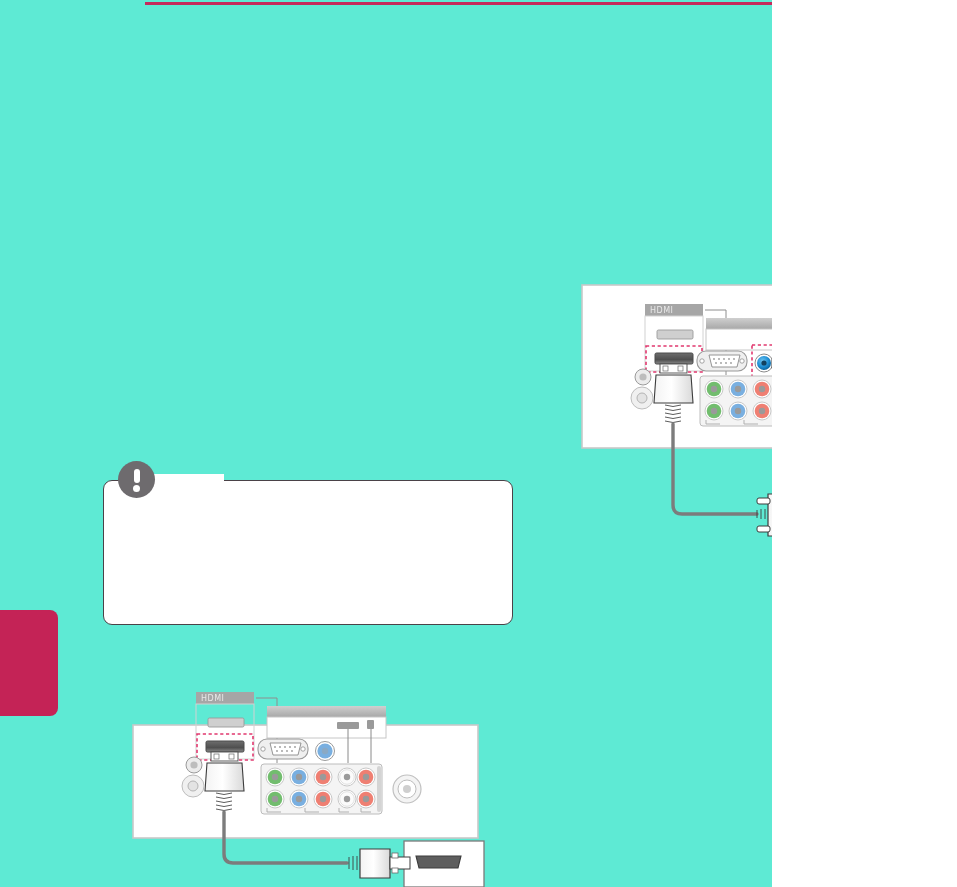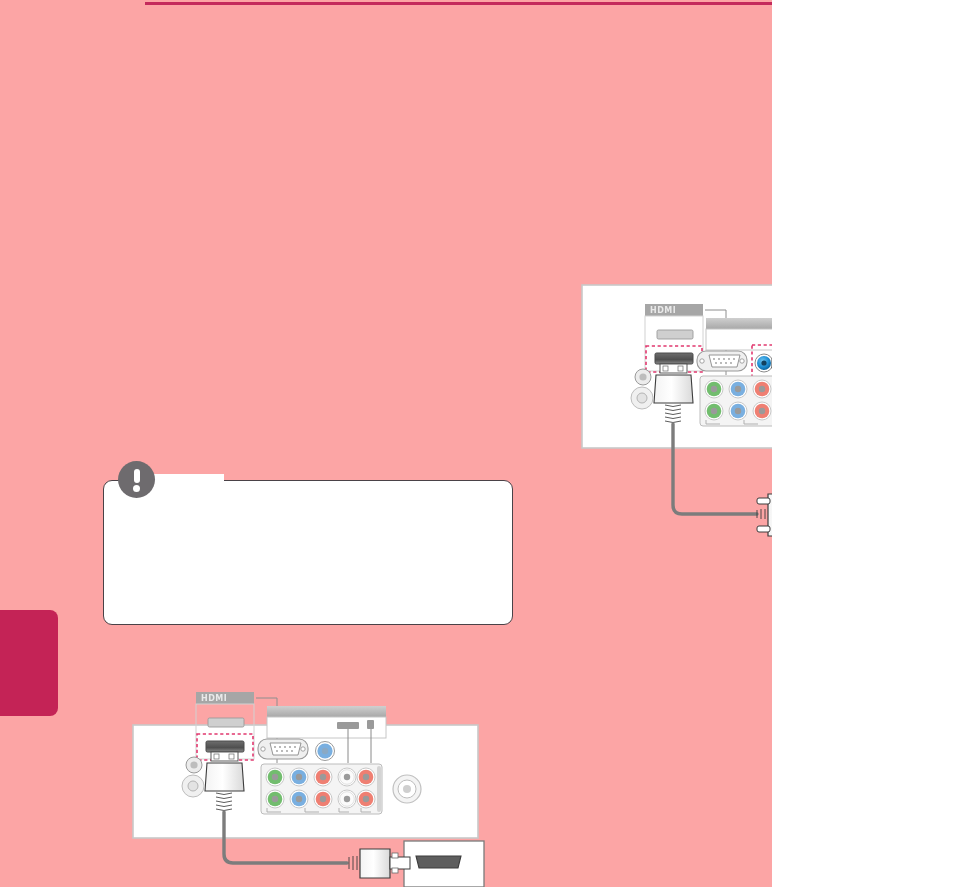--- a/index.html
+++ b/index.html
@@ -9,23 +9,22 @@
     background: #ffffff;
   }
   body {
     font-family: "Liberation Sans", sans-serif;
     -webkit-font-smoothing: antialiased;
   }
   #page {
     position: relative;
     width: 772px;
     height: 887px;
-    background: #fca5a5;
+    background: #5eead4;
     overflow: hidden;
-    font-weight: bold;
   }
 
   
   .top-rule {
     position: absolute;
     left: 145px;
     top: 2px;
     width: 812px;
     height: 3px;
     background: #c42a5c;

